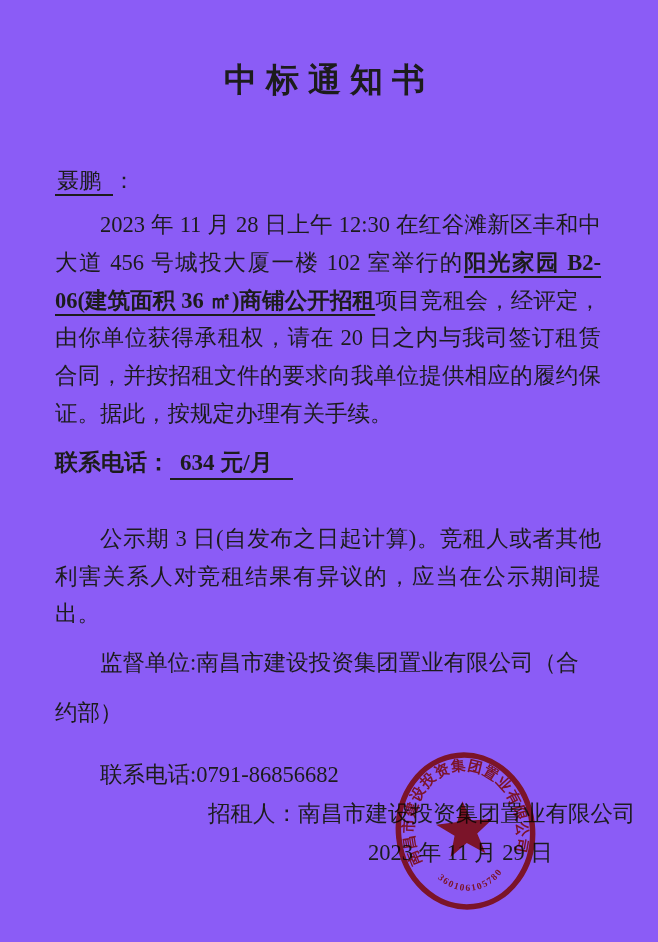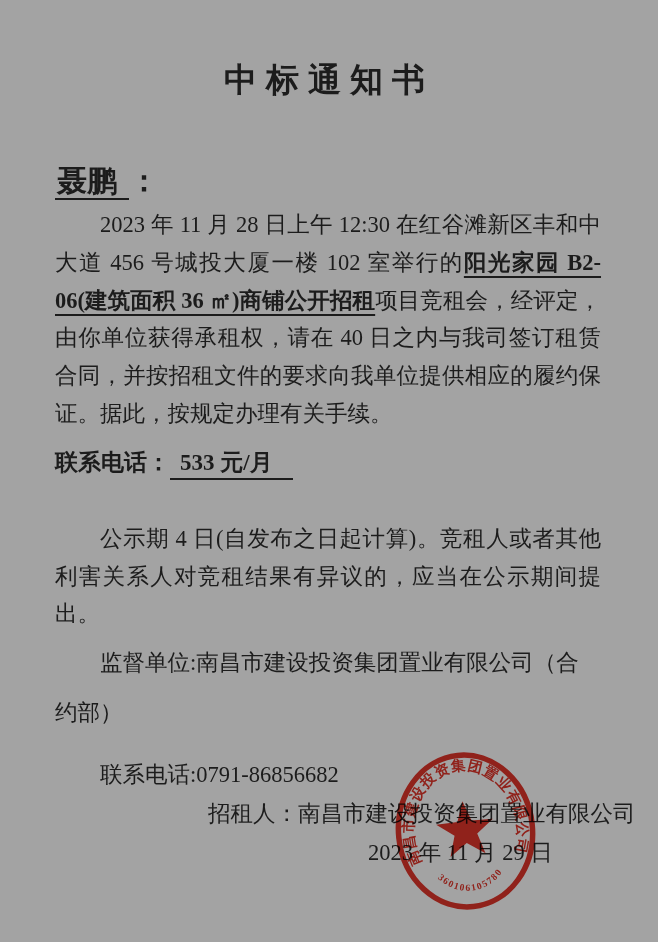--- a/index.html
+++ b/index.html
@@ -3,38 +3,38 @@
 <meta charset="utf-8">
 <style>
   :root { --seal-color: #df2317; --ink: #1c1c1c; }
   * { margin: 0; padding: 0; box-sizing: border-box; }
   html, body { background: #fdfcfb; }
   .page {
     position: relative;
     width: 658px;
     height: 942px;
     margin: 0 auto;
-    background: #a3a3a3;
+    background: #8b5cf6;
     overflow: hidden;
     font-family: "Liberation Serif", "DejaVu Serif", serif;
     color: var(--ink);
   }
   .doc-title {
     padding-top: 58px;
     font-size: 33px;
     line-height: 44px;
     font-weight: bold;
     text-align: center;
     letter-spacing: 9px;
   }
   .addressee {
     margin: 64px 12px 0 55px;
-    font-size: 30px;
+    font-size: 22px;
     line-height: 30px;
-    font-weight: bold;
+    font-weight: normal;
   }
   .addressee .name {
     border-bottom: 2.5px solid var(--ink);
     padding: 0 12px 1px 2px;
   }
   .body-para {
     margin: 10px 57px 0 55px;
     font-size: 22.5px;
     line-height: 37.8px;
     text-align: justify;
@@ -105,25 +105,25 @@
 </style>
 </head>
 <body>
 
 <div class="page">
 
   <div class="doc-title">中标通知书</div>
 
   <div class="addressee"><span class="name">聂鹏</span><span>：</span></div>
 
-  <p class="body-para"><span>2023 年 11 月 28 日上午 12:30 在红谷滩新区丰和中大道 456 号城投大厦一楼 102 室举行的</span><span class="highlight">阳光家园 B2-06(建筑面积 36 ㎡)商铺公开招租</span><span>项目竞租会，经评定，由你单位获得承租权，请在 40 日之内与我司签订租赁合同，并按招租文件的要求向我单位提供相应的履约保证。据此，按规定办理有关手续。</span></p>
+  <p class="body-para"><span>2023 年 11 月 28 日上午 12:30 在红谷滩新区丰和中大道 456 号城投大厦一楼 102 室举行的</span><span class="highlight">阳光家园 B2-06(建筑面积 36 ㎡)商铺公开招租</span><span>项目竞租会，经评定，由你单位获得承租权，请在 20 日之内与我司签订租赁合同，并按招租文件的要求向我单位提供相应的履约保证。据此，按规定办理有关手续。</span></p>
 
-  <div class="result-line"><span>联系电话：</span><span class="result-value">533 元/月</span></div>
+  <div class="result-line"><span>联系电话：</span><span class="result-value">634 元/月</span></div>
 
-  <p class="body-para notice-para">公示期 4 日(自发布之日起计算)。竞租人或者其他利害关系人对竞租结果有异议的，应当在公示期间提出。</p>
+  <p class="body-para notice-para">公示期 3 日(自发布之日起计算)。竞租人或者其他利害关系人对竞租结果有异议的，应当在公示期间提出。</p>
 
   <p class="info-line">监督单位:南昌市建设投资集团置业有限公司（合约部）</p>
 
   <p class="info-line phone-line">联系电话:0791-86856682</p>
 
   <div class="lessor-line">招租人：南昌市建设投资集团置业有限公司</div>
 
   <div class="date-line">2023 年 11 月 29 日</div>
 
   <svg class="seal" viewBox="0 0 147 164" xmlns="http://www.w3.org/2000/svg">

